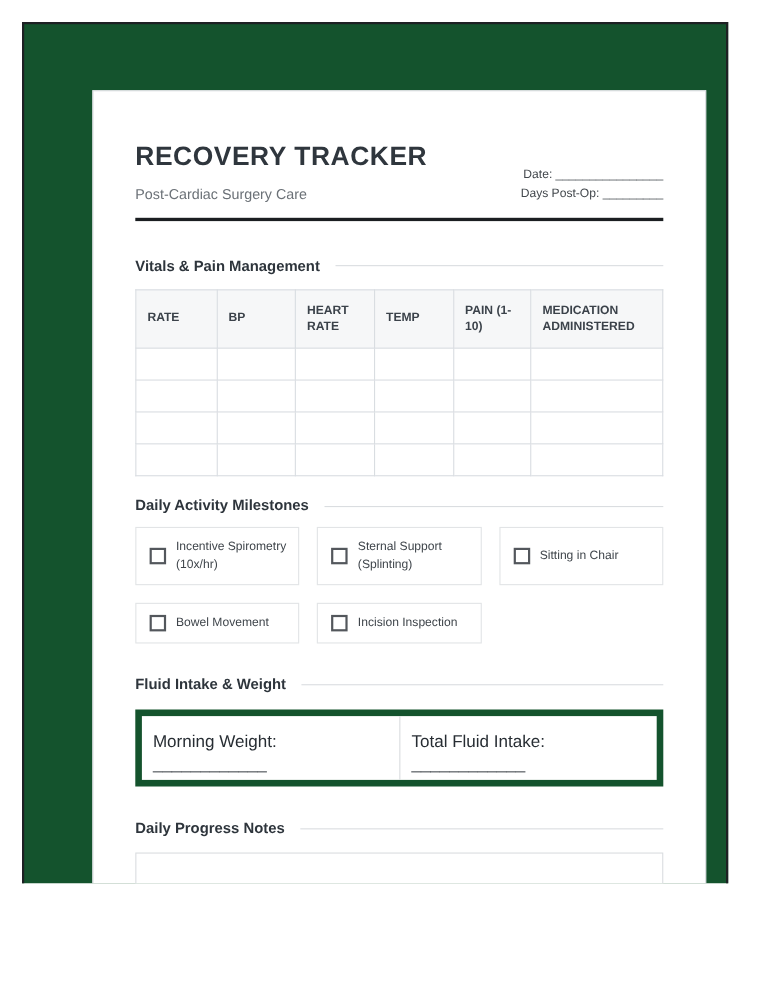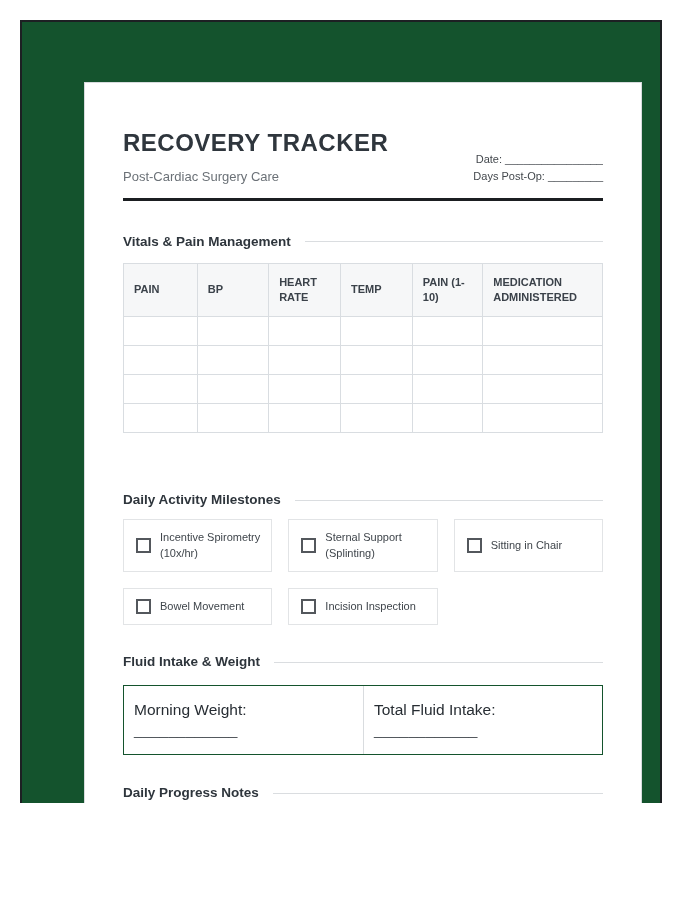--- a/index.html
+++ b/index.html
@@ -34,21 +34,21 @@
   table.vitals td { height:29px; background:#ffffff; }
 
   
   .cb-grid { display:grid; grid-template-columns:repeat(3,1fr); column-gap:9px; row-gap:12px; margin-top:10px;gap:16px; }
   .cb-item { border:1px solid #e2e4e6; background:#ffffff; padding:10px 10px 10px 12px;
     display:flex; align-items:center; }
   .cb-box { width:15px; height:15px; border:2px solid #53575c; background:#ffffff; flex:0 0 auto; }
   .cb-label { font-size:11px; line-height:1.4; color:#3f454b; margin-left:9px; }
 
   
-  .fluid-box { margin-top:14px; height:70px; border:1px solid #14532d; display:grid; grid-template-columns:1fr 1fr; }
+  .fluid-box { margin-top:14px; height:70px; border:6px solid #14532d; display:grid; grid-template-columns:1fr 1fr; }
   .fluid-cell { padding:14px 8px 0 10px; }
   .fluid-cell + .fluid-cell { border-left:1px solid #d9dcdf; }
   .fluid-label { font-size:15.5px; color:#272d33; line-height:20px; }
   .fluid-line { font-size:15.5px; color:#4a4f54; line-height:16px; margin-top:2px; }
 
   
   .notes-box { margin-top:13px; height:51px; border:1px solid #dadde0; background:#ffffff; }
 </style>
 </head>
 <body>
@@ -77,21 +77,21 @@
         <colgroup>
           <col style="width:15.4%">
             <col style="width:14.9%">
             <col style="width:15.0%">
           <col style="width:15.0%">
             <col style="width:14.7%">
             <col style="width:25.0%">
         </colgroup>
         <thead>
           <tr>
-            <th>PAIN</th>
+            <th>RATE</th>
             <th>BP</th>
             <th>HEART RATE</th>
             <th>TEMP</th>
             <th>PAIN (1-10)</th>
             <th>MEDICATION ADMINISTERED</th>
           </tr>
         </thead>
         <tbody>
           <tr>
             <td></td>
@@ -121,21 +121,21 @@
             <td></td>
               <td></td>
               <td></td>
               <td></td>
               <td></td>
               <td></td>
           </tr>
         </tbody>
       </table>
 
-      <div class="sec" style="margin-top:58px;">
+      <div class="sec" style="margin-top:18px;">
         <h2>Daily Activity Milestones</h2>
         <div class="sec-line"></div>
       </div>
       <div class="cb-grid">
         <div class="cb-item">
           <span class="cb-box"></span>
           <span class="cb-label">Incentive Spirometry (10x/hr)</span>
         </div>
         <div class="cb-item">
           <span class="cb-box"></span>

